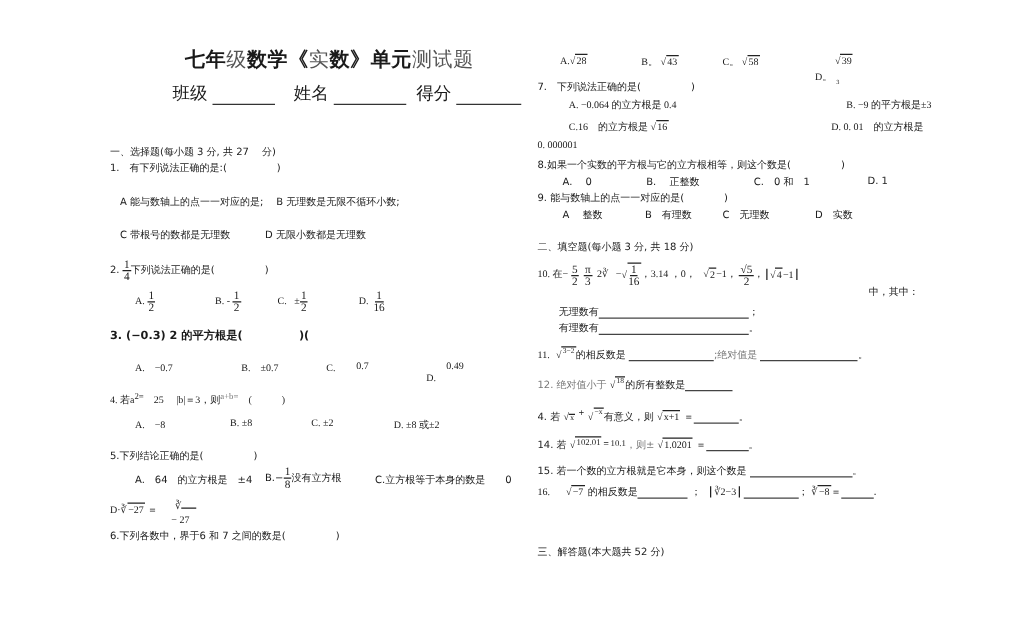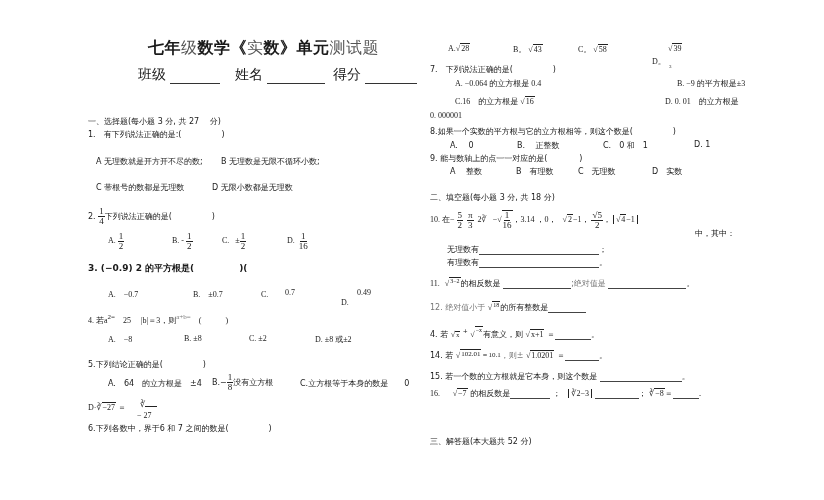--- a/index.html
+++ b/index.html
@@ -38,21 +38,21 @@
   <span>姓名</span>
   <span class="uline" style="width:58px;"></span>
 </div>
 <div class="abs hdr" style="left:333px; top:66px;">
   <span>得分</span>
   <span class="uline" style="width:52px;"></span>
 </div>
 
 <div class="abs t8" style="left:88px; top:116px;">一、选择题(每小题 3 分, 共 27 　分)</div>
 <div class="abs t8" style="left:88px; top:129px;">1.　有下列说法正确的是:(　　　　　)</div>
-<div class="abs t8" style="left:96px; top:156px;">A 无理数就是开方开不尽的数;</div>
+<div class="abs t8" style="left:96px; top:156px;">A 能与数轴上的点一一对应的是;</div>
 <div class="abs t8" style="left:221px; top:156px;">B 无理数是无限不循环小数;</div>
 <div class="abs t8" style="left:96px; top:182px;">C 带根号的数都是无理数</div>
 <div class="abs t8" style="left:212px; top:182px;">D 无限小数都是无理数</div>
 
 <div class="abs t8" style="left:88px; top:207px;">
   <span>2.</span>
   <span class="frac">
       <span class="num">1</span>
       <span class="den">4</span>
     </span><span>下列说法正确的是(　　　　　)</span>
@@ -79,21 +79,21 @@
     </span>
 </div>
 <div class="abs t8 serif" style="left:287px; top:232px;">
   <span>D.</span>
   &nbsp;<span class="frac">
       <span class="num">1</span>
       <span class="den">16</span>
     </span>
 </div>
 
-<div class="abs t9" style="left:88px; top:262px; font-weight:bold;">3. (−0.9) 2 的平方根是(　　　　　)(</div>
+<div class="abs t9" style="left:88px; top:262px; font-weight:bold;">3. (−0.3) 2 的平方根是(　　　　　)(</div>
 <div class="abs t8 serif" style="left:108px; top:289px;">A.　−0.7</div>
 <div class="abs t8 serif" style="left:193px; top:289px;">B.　±0.7</div>
 <div class="abs t8 serif" style="left:261px; top:290px;">C.</div>
 <div class="abs t8 serif" style="left:285px; top:288px;">0.7</div>
 <div class="abs t8 serif" style="left:357px; top:288px;">0.49</div>
 <div class="abs t8 serif" style="left:341px; top:298px;">D.</div>
 
 <div class="abs t8 serif" style="left:88px; top:313px;">
   <span>4. 若a</span><sup style="font-size:7px;">2=</sup><span>　25　 |b|＝3，则</span><sup class="gray" style="font-size:7px;">a+b=</sup><span>　(　　　)</span>
 </div>

